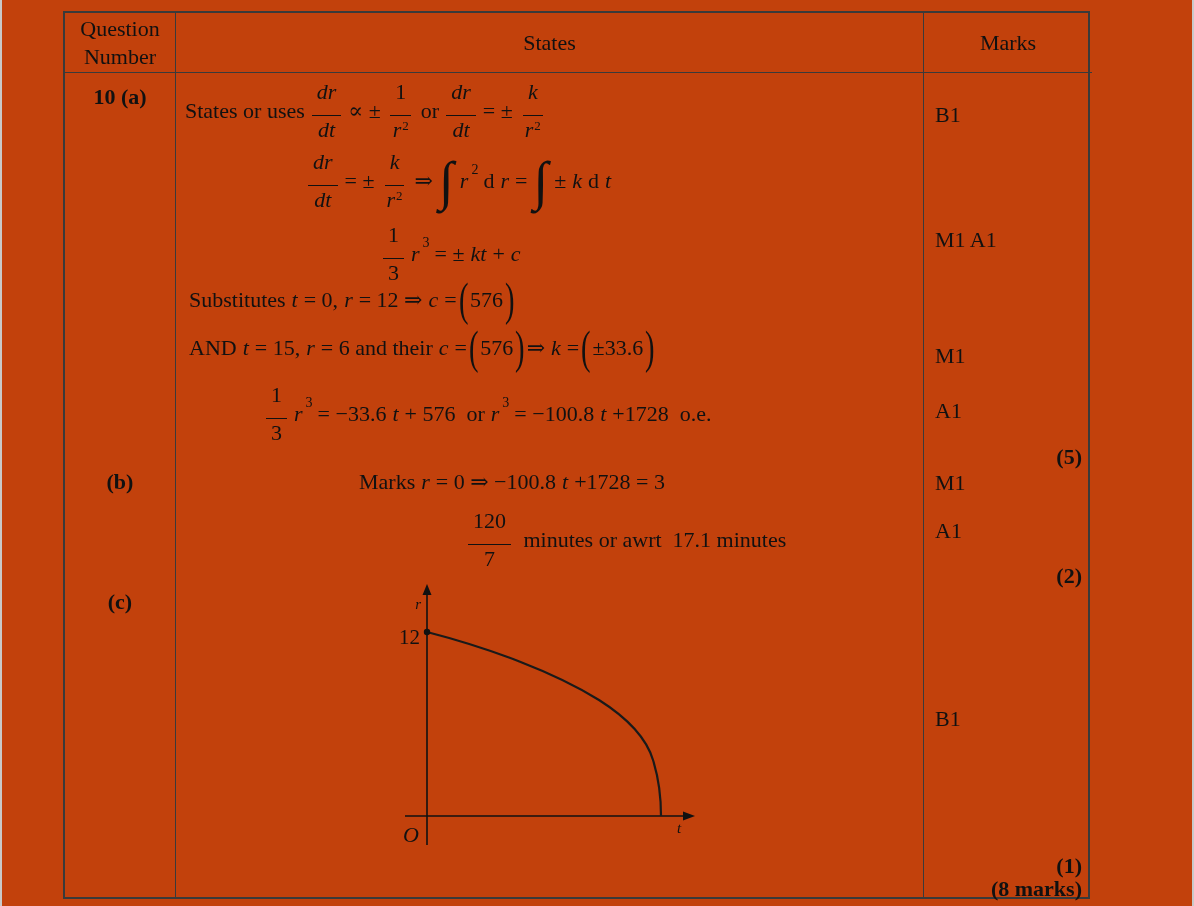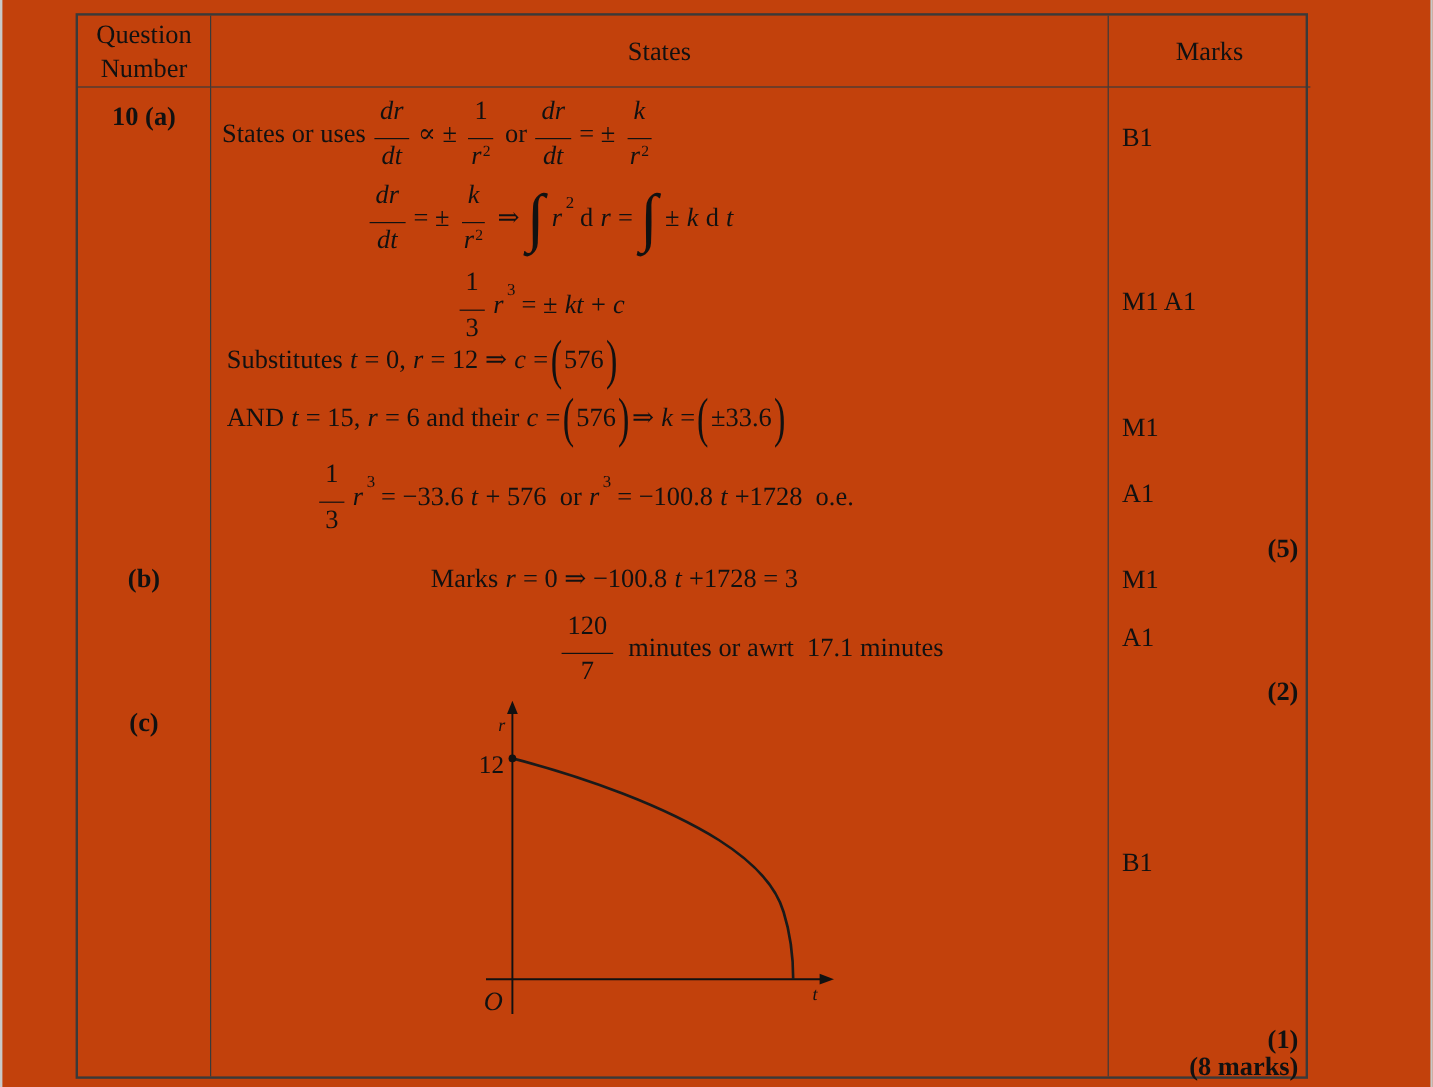--- a/index.html
+++ b/index.html
@@ -72,21 +72,21 @@
         <div class="line" style="top: 150px; left: 203px;"><span class="frac"><span class="num"><span style="margin: 0px;">1</span></span><span class="den"><span style="margin: 0px;">3</span></span></span><span class="it">r</span><span class="sup">3</span><span class="rm">= ±</span><span class="it">kt</span><span class="rm">+</span><span class="it">c</span></div>
         <div class="line" style="top: 209px; left: 10px;"><span class="rm">Substitutes</span><span class="it">t</span><span class="rm">= 0,</span><span class="it">r</span><span class="rm">= 12 ⇒</span><span class="it">c</span><span class="rm">=</span><span class="bp">(</span><span class="rm">576</span><span class="bp">)</span></div>
         <div class="line" style="top: 257px; left: 10px;"><span class="rm">AND</span><span class="it">t</span><span class="rm">= 15,</span><span class="it">r</span><span class="rm">= 6 and their</span><span class="it">c</span><span class="rm">=</span><span class="bp">(</span><span class="rm">576</span><span class="bp">)</span><span class="rm">⇒</span><span class="it">k</span><span class="rm">=</span><span class="bp">(</span><span class="rm">±33.6</span><span class="bp">)</span></div>
         <div class="line" style="top: 310px; left: 86px;"><span class="frac"><span class="num"><span style="margin: 0px;">1</span></span><span class="den"><span style="margin: 0px;">3</span></span></span><span class="it">r</span><span class="sup">3</span><span class="rm">= −33.6</span><span class="it">t</span><span class="rm">+ 576  or</span><span class="it">r</span><span class="sup">3</span><span class="rm">= −100.8</span><span class="it">t</span><span class="rm">+1728  o.e.</span></div>
         <div class="line" style="top: 396px; left: 180px;"><span class="rm">Marks</span><span class="it">r</span><span class="rm">= 0 ⇒ −100.8</span><span class="it">t</span><span class="rm">+1728 = 3</span></div>
         <div class="line" style="top: 436px; left: 288px;"><span class="frac"><span class="num"><span style="margin: 0px;">120</span></span><span class="den"><span style="margin: 0px;">7</span></span></span><span class="rm"> minutes or awrt  17.1 minutes</span></div>
       </div>
 
     <div class="cell" id="mcell">
         <div class="mark" style="top: 29px;">B1</div>
-        <div class="mark" style="top: 165px;">M1 A1</div>
+        <div class="mark" style="top: 154px;">M1 A1</div>
         <div class="mark" style="top: 270px;">M1</div>
         <div class="mark" style="top: 325px;">A1</div>
         <div class="mark right bold" style="top: 371px;">(5)</div>
         <div class="mark" style="top: 397px;">M1</div>
         <div class="mark" style="top: 445px;">A1</div>
         <div class="mark right bold" style="top: 490px;">(2)</div>
         <div class="mark" style="top: 633px;">B1</div>
         <div class="mark right bold" style="top: 780px;">(1)</div>
         <div class="mark right bold" style="top: 803px;">(8 marks)</div>
       </div>

